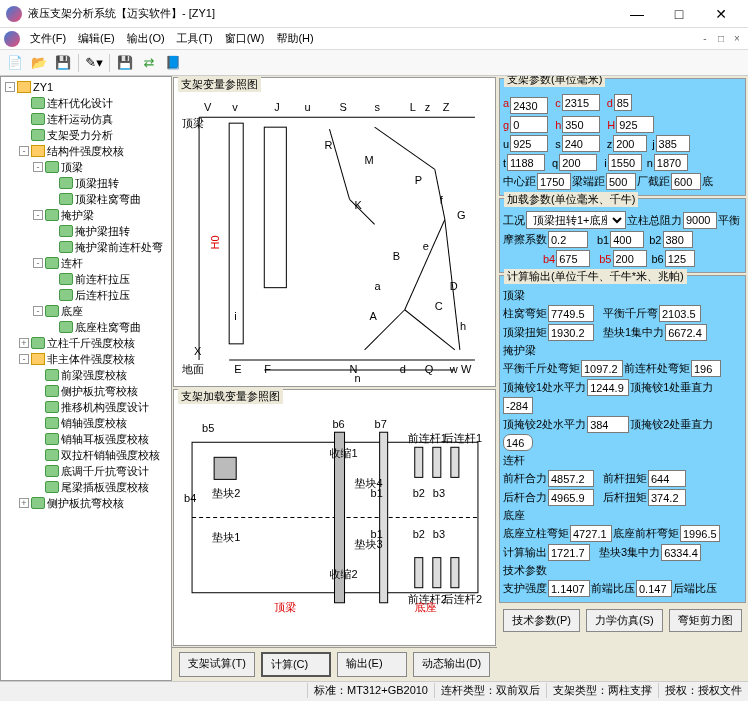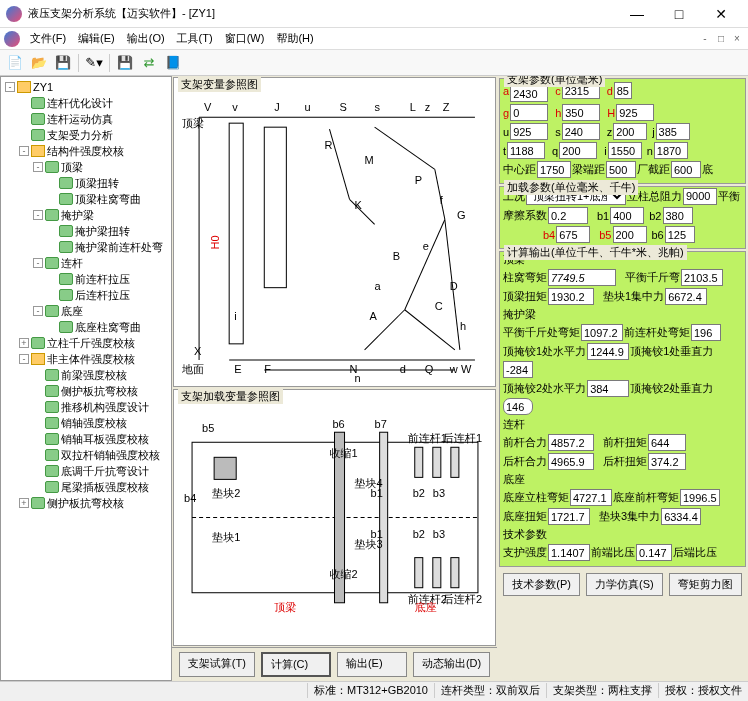--- a/index.html
+++ b/index.html
@@ -29,21 +29,21 @@
 .ic-f { background: #fc6; border:1px solid #c90; }
 .ic-d { background: #8c8; border:1px solid #494; border-radius:2px; }
 .content { flex: 1; display: flex; background: #ece9d8; }
 .diagrams { width: 325px; display: flex; flex-direction: column; }
 .diag-box { border: 1px solid #999; margin: 1px; background: #fff; position: relative; }
 .diag-title { position: absolute; top: -1px; left: 4px; background: #ece9d8; padding: 0 3px; font-size: 11px; z-index:2; }
 .diag1 { height: 310px; }
 .diag2 { flex: 1; }
 .diag-svg { width: 100%; height: 100%; }
 .params { flex: 1; padding: 2px; overflow: hidden; }
-.pgroup { border: 1px solid #999; margin-bottom: 2px; padding: 0 3px 3px 3px; position: relative; background: #bef264; }
+.pgroup { border: 1px solid #999; margin-bottom: 2px; padding: 12px 3px 3px 3px; position: relative; background: #7dd3fc; }
 .pgroup .gt { position: absolute; top: -7px; left: 4px; background: #ece9d8; padding: 0 3px; }
 .prow { display: flex; align-items: center; margin-bottom: 2px; flex-wrap: wrap; gap: 1px; }
 .plbl { display: inline-block; text-align: left; white-space: nowrap; }
 .pin { border: 1px solid #7a7a7a; background: #fff; padding: 1px 2px; height: 17px; }
 .pin.sel { height:18px; }
 .red { color: #d00; }
 .btnrow { display: flex; gap: 6px; padding: 4px; justify-content: center; background: #ece9d8; border-top:1px solid #999; }
 .btn { border: 1px solid #888; background: #f0f0f0; padding: 3px 8px; cursor: pointer; min-width: 70px; text-align:left; }
 .btn.def { border: 2px solid #555; }
 .statusbar { height: 18px; background: #f0f0f0; border-top: 1px solid #ccc; display: flex; align-items: center; font-size: 11px; }
@@ -422,21 +422,21 @@
         </div>
       </div>
 
       <div class="pgroup">
         <div class="gt">计算输出(单位千牛、千牛*米、兆帕)</div>
         <div class="prow">
             <span class="plbl">顶梁</span>
           </div>
         <div class="prow">
           <span class="plbl">柱窝弯矩</span>
-            <input class="pin" style="width: 68px; font-style: italic;" value="7749.5">
+            <input class="pin" style="width: 46px;" value="7749.5">
           <span class="plbl" style="margin-left:8px">平衡千斤弯</span>
             <input class="pin" style="width: 42px;" value="2103.5">
         </div>
         <div class="prow">
           <span class="plbl">顶梁扭矩</span>
             <input class="pin" style="width: 46px;" value="1930.2">
           <span class="plbl" style="margin-left:8px">垫块1集中力</span>
             <input class="pin" style="width: 42px;" value="6672.4">
         </div>
         <div class="prow">
@@ -478,21 +478,21 @@
         <div class="prow">
             <span class="plbl">底座</span>
           </div>
         <div class="prow">
           <span class="plbl">底座立柱弯矩</span>
             <input class="pin" style="width: 42px;" value="4727.1">
           <span class="plbl">底座前杆弯矩</span>
             <input class="pin" style="width: 40px;" value="1996.5">
         </div>
         <div class="prow">
-          <span class="plbl">底座扭矩</span>
+          <span class="plbl">计算输出</span>
             <input class="pin" style="width: 42px;" value="1721.7">
           <span class="plbl" style="margin-left:8px">垫块3集中力</span>
             <input class="pin" style="width: 40px;" value="6334.4">
         </div>
         <div class="prow">
             <span class="plbl">技术参数</span>
           </div>
         <div class="prow">
           <span class="plbl">支护强度</span>
             <input class="pin" style="width: 42px;" value="1.1407">

